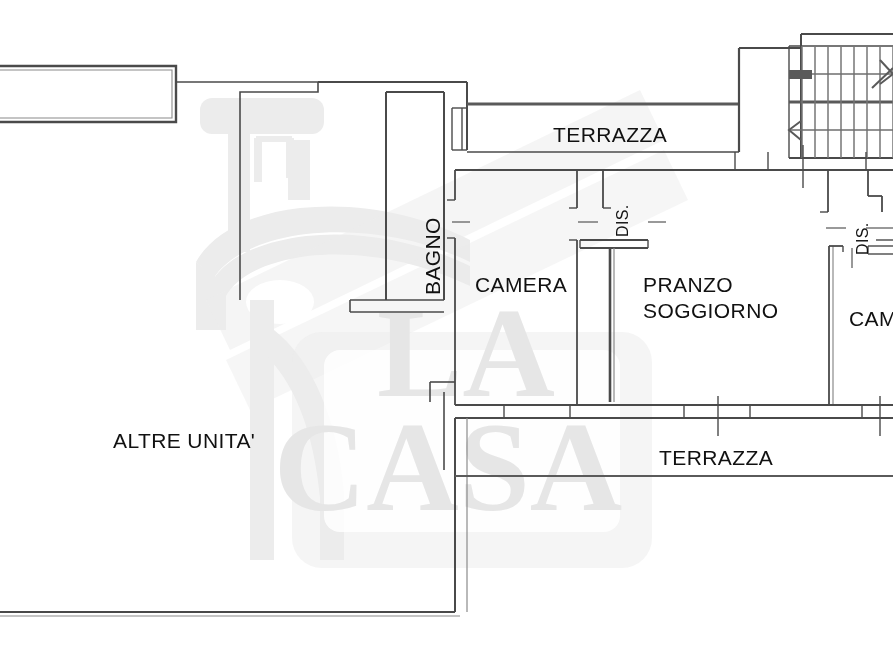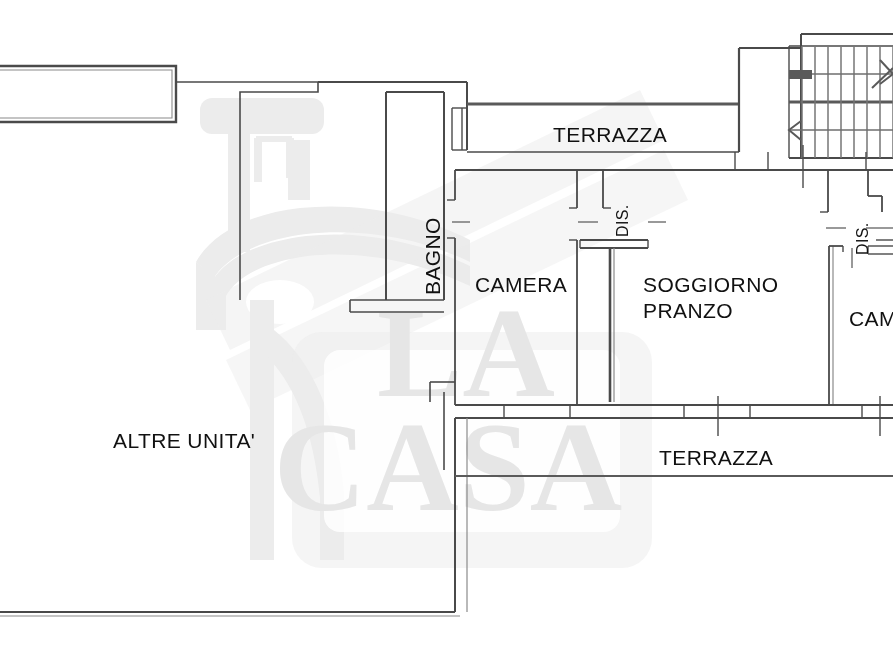--- a/index.html
+++ b/index.html
@@ -243,22 +243,22 @@
 
   <div class="room-label label-lg label-vert" style="left:420px; top:295px;">BAGNO</div>
 
   <div class="room-label label-lg" style="left:553px; top:122px;">TERRAZZA</div>
 
   <div class="room-label label-lg" style="left:659px; top:445px;">TERRAZZA</div>
 
   <div class="room-label label-lg" style="left:475px; top:272px;">CAMERA</div>
 
   <div class="room-label label-lg label-block" style="left:643px; top:272px;">
+    <div>PRANZO</div>
     <div>SOGGIORNO</div>
-    <div>PRANZO</div>
   </div>
 
   <div class="room-label label-lg" style="left:849px; top:306px;">CAM</div>
 
   <div class="room-label label-sm label-vert" style="left:613px; top:237px;">DIS.</div>
 
   <div class="room-label label-sm label-vert" style="left:853px; top:255px;">DIS.</div>
 
 </div>
 

